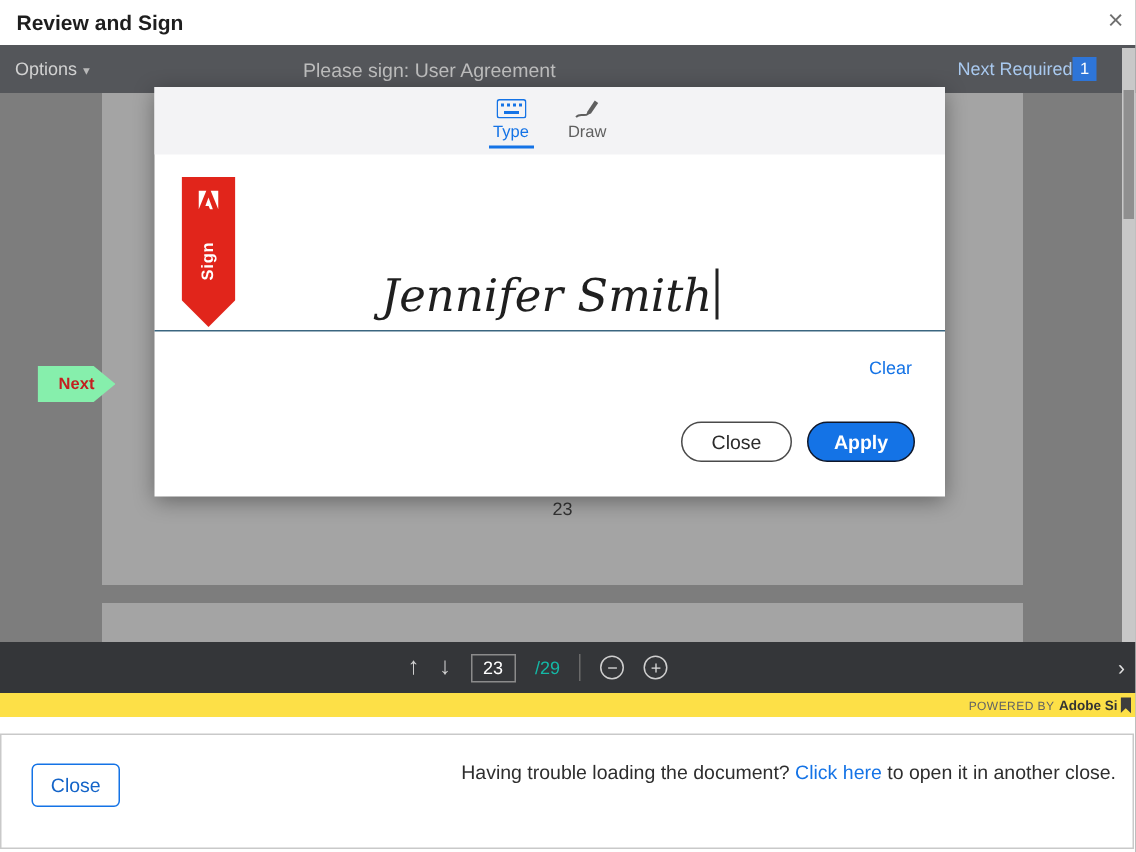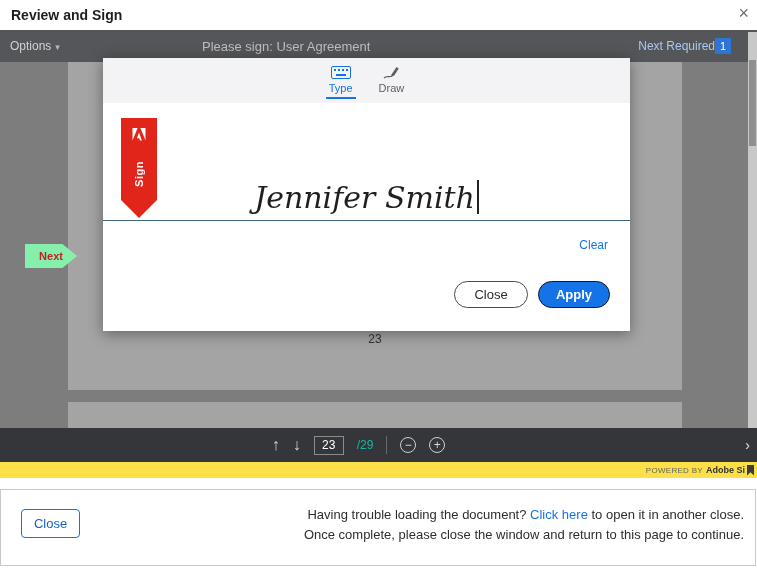--- a/index.html
+++ b/index.html
@@ -195,15 +195,14 @@
 <div class="scrollbar">
   <div class="scroll-thumb"></div>
 </div>
 
 <div class="footer">
   <div class="footer-close">Close</div>
   <div class="help">
     <span>Having trouble loading the document?</span>
     <span class="link">Click here</span>
     <span>to open it in another close.</span><br>
-    <span>Once complete, please close the window and return to this page to continue.</span>
   </div>
 </div>
 
 </body></html>

